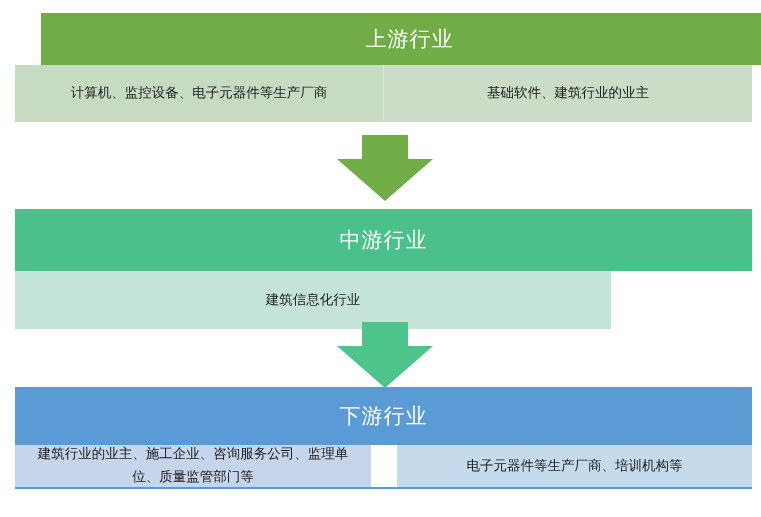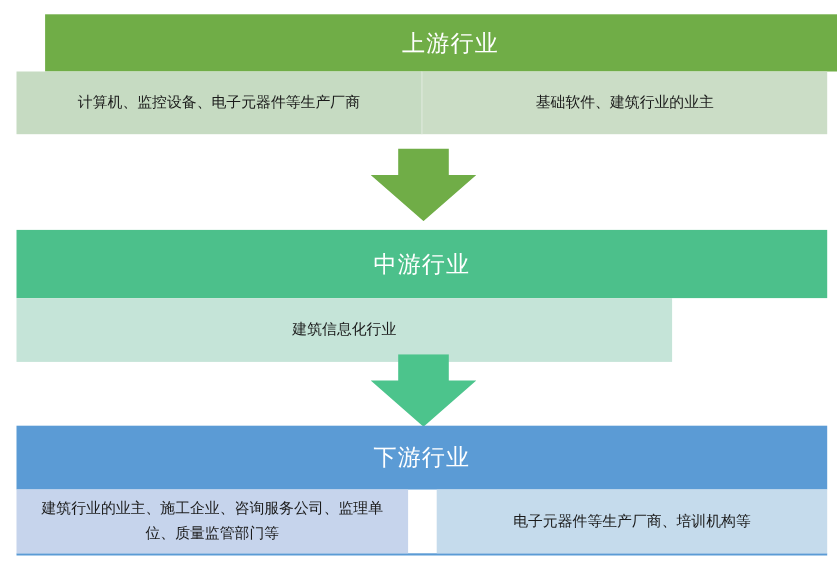--- a/index.html
+++ b/index.html
@@ -89,21 +89,21 @@
     background: #c5e4d8;
   }
 
   
   #tier-downstream { top: 387px; }
   #tier-downstream .tier-header {
     height: 58px;
     background: #5b9bd5;
   }
   #tier-downstream .tier-body {
-    height: 60px;
+    height: 44px;
     border-bottom: 2px solid #5b9bd5;
     gap: 26px;
   }
   #tier-downstream .cell-left {
     width: 369px;
     background: #c6d4ec;
     line-height: 1.7;
   }
   #tier-downstream .cell-right {
     width: 368px;

